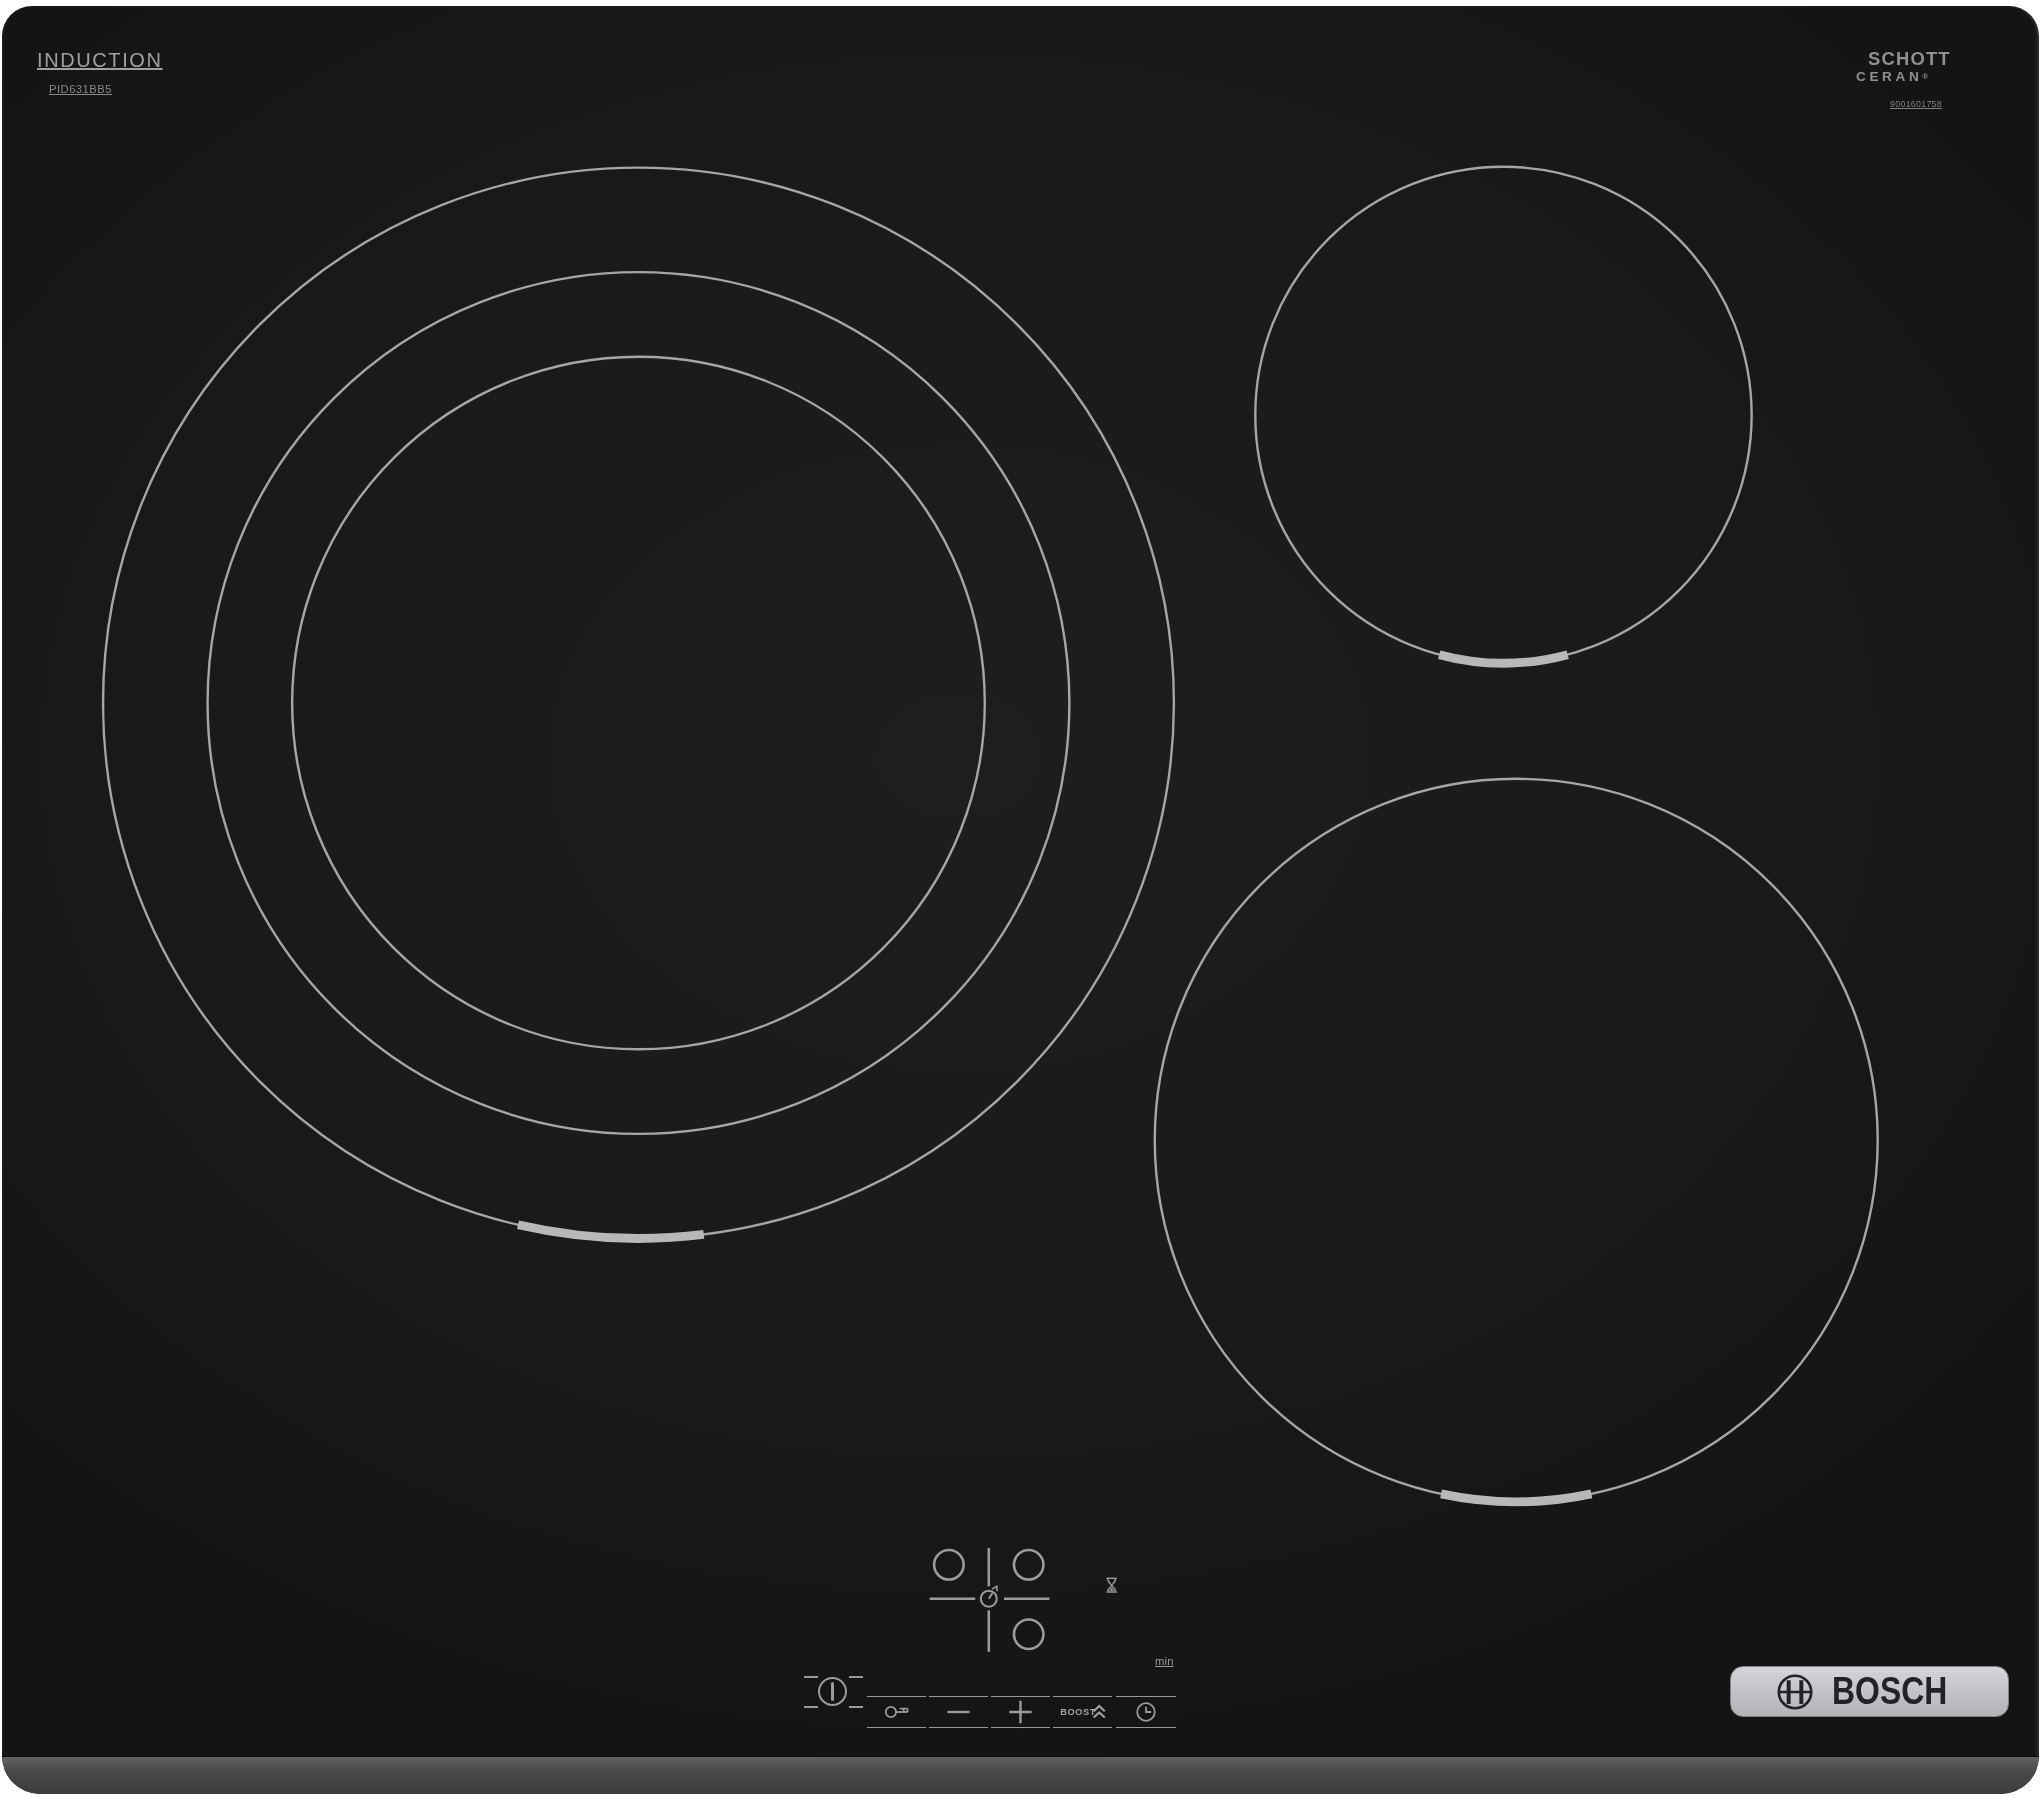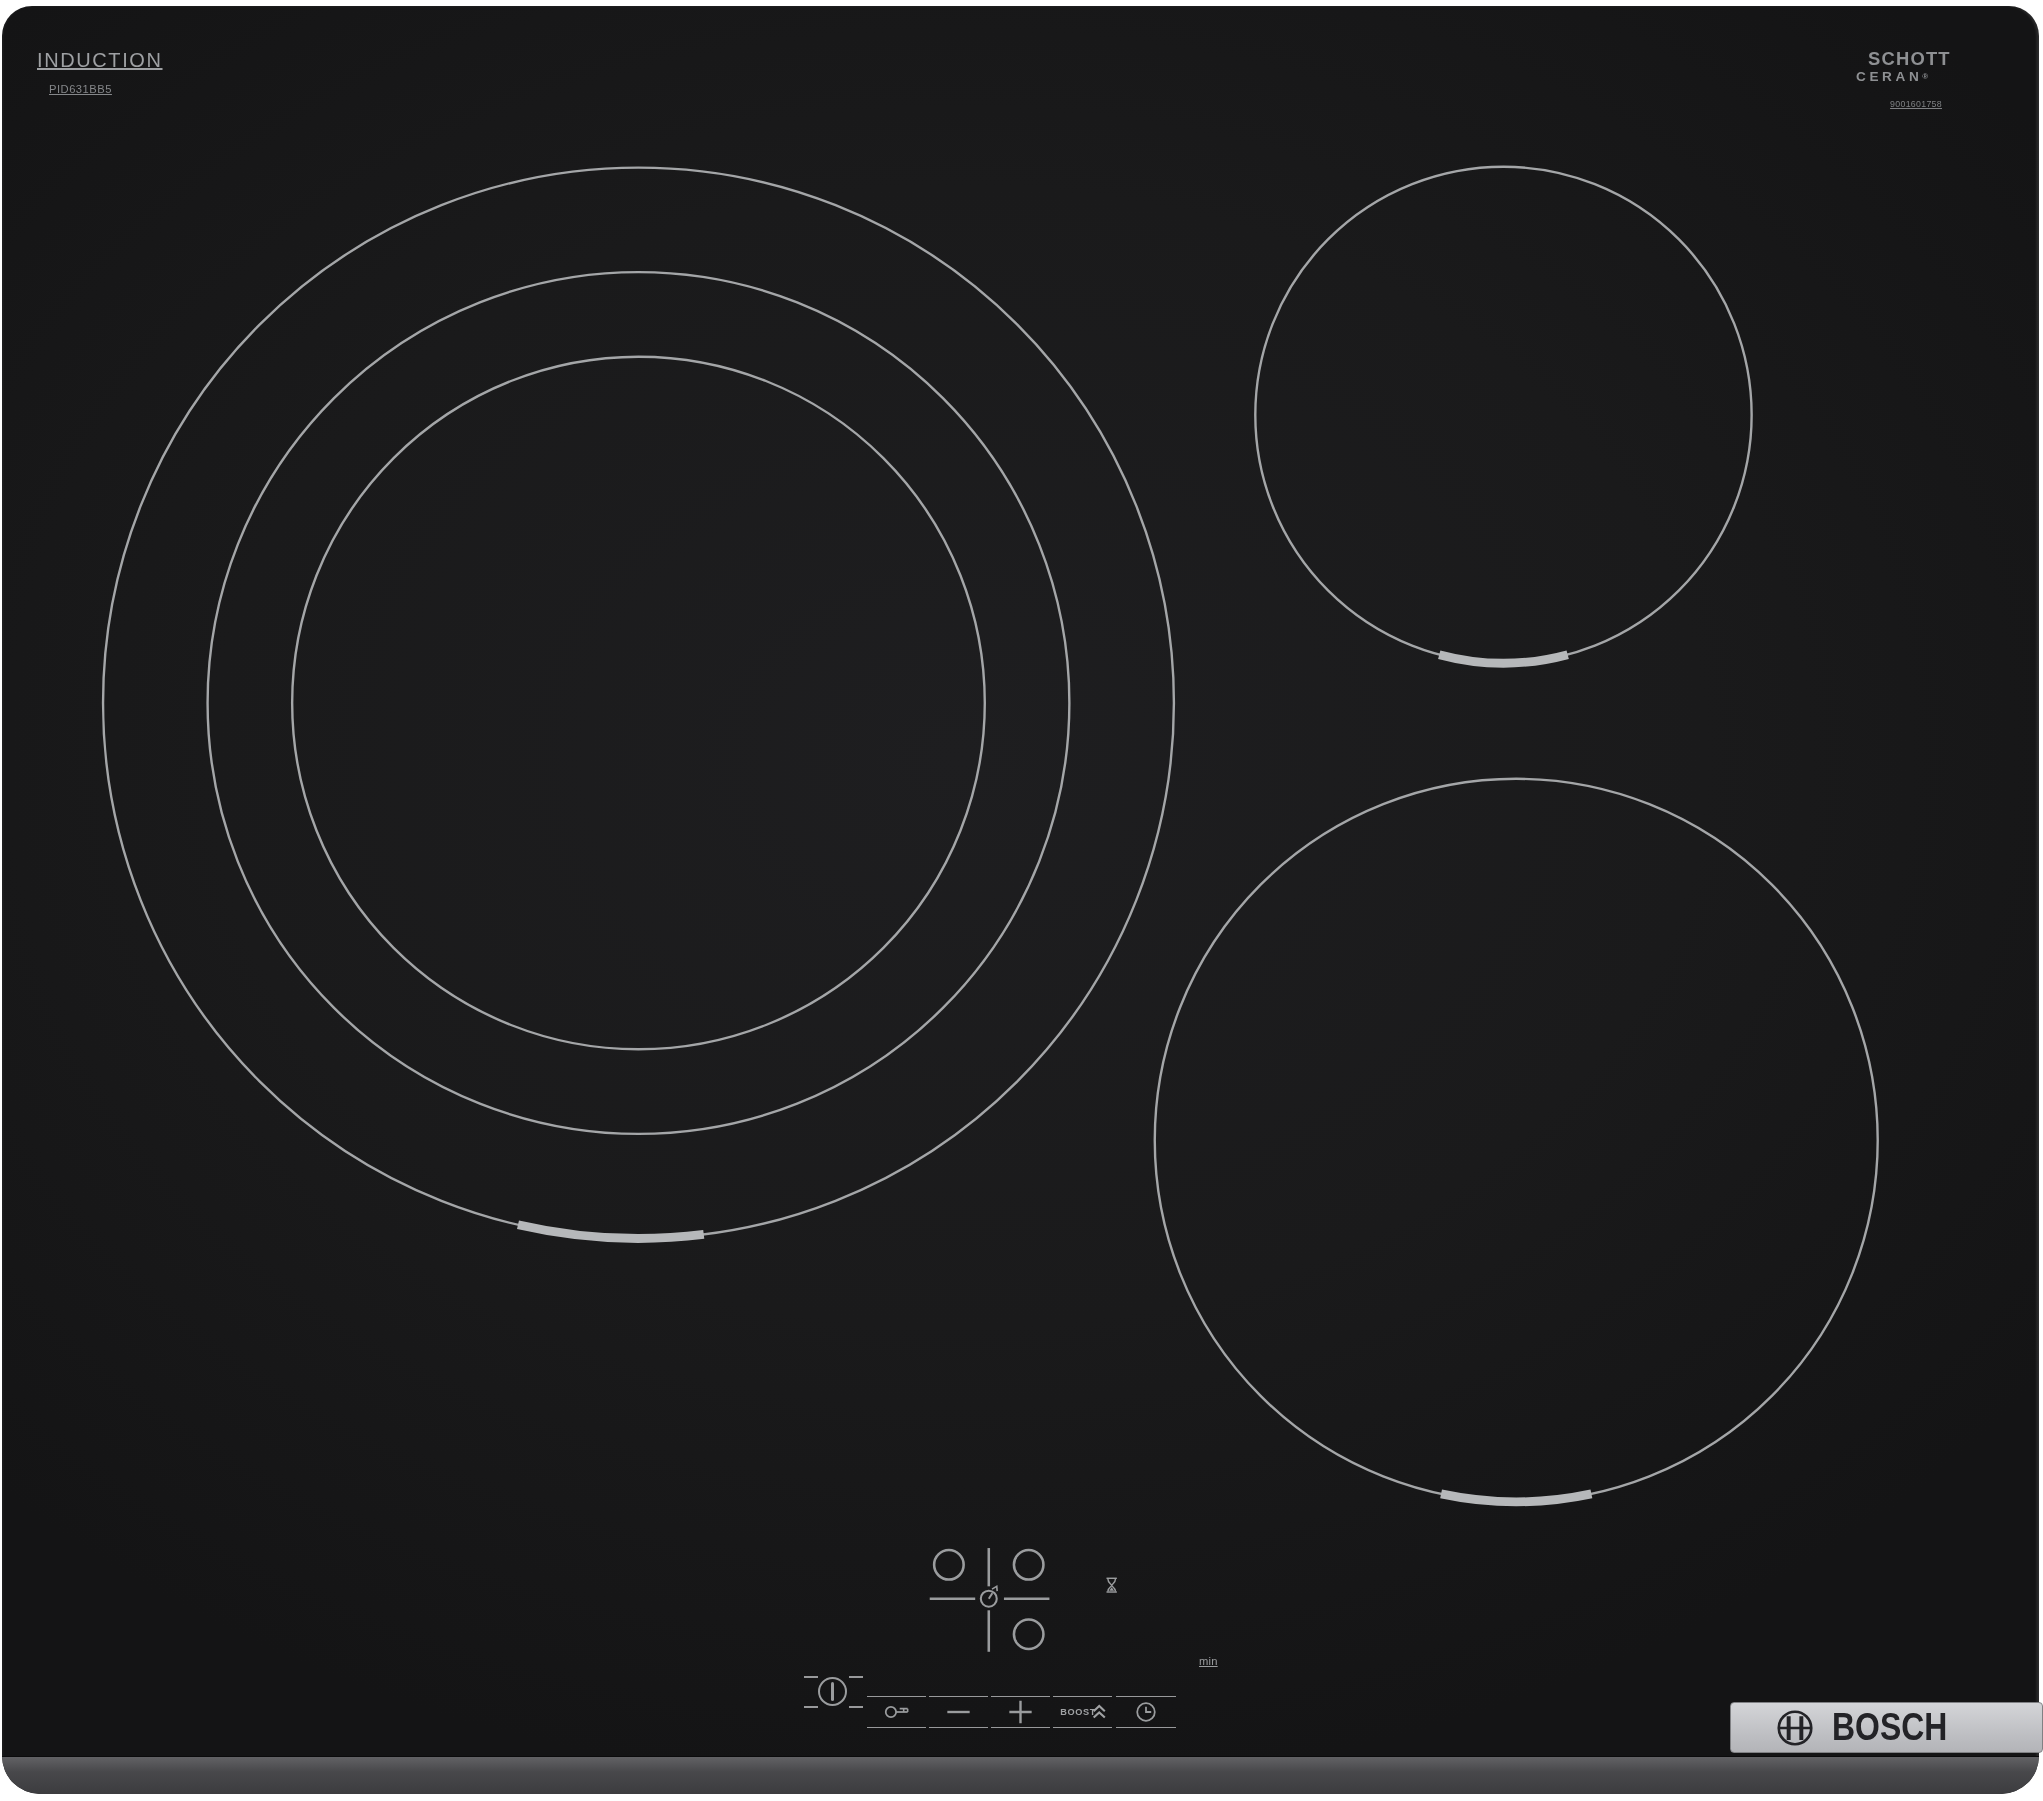--- a/index.html
+++ b/index.html
@@ -26,26 +26,26 @@
   
   .cell{position:absolute;top:1676px;height:32px;box-sizing:border-box;
         border-top:1.6px solid #98999b;border-bottom:1.6px solid #98999b;margin-top:20px;}
   .cell-nb{position:absolute;top:1676px;height:32px;box-sizing:border-box;}
   .seg{position:absolute;height:1.6px;background:#98999b;}
   .pwr-circle{position:absolute;left:13.6px;top:0.8px;width:29.5px;height:29.5px;border:2px solid #9a9c9e;
               border-radius:50%;box-sizing:border-box;}
   .pwr-bar{position:absolute;left:11.6px;top:3.6px;width:2.8px;height:18.4px;background:#9a9c9e;border-radius:1.6px;}
   .icon-center{position:absolute;left:0;top:0;width:100%;height:100%;}
   .boost-label{position:absolute;left:7.2px;top:9.6px;font-size:9.2px;font-weight:700;letter-spacing:0.6px;color:#a0a2a4;}
-  .min-label{left:1155px;top:1655px;font-size:11.2px;color:#9a9c9e;letter-spacing:0.2px;margin-left:44px;}
+  .min-label{left:1155px;top:1655px;font-size:11.2px;color:#9a9c9e;letter-spacing:0.2px;}
 
   
-  .badge{position:absolute;left:1730px;top:1666px;width:313px;height:51px;border-radius:4px;
+  .badge{position:absolute;left:1730px;top:1666px;width:279px;height:51px;border-radius:13px;
          background:linear-gradient(#d4d5d8,#bcbdc1 70%,#b3b4b8);border:0.8px solid #808184;
-         box-sizing:border-box;display:flex;align-items:center;margin-top:36px;}
+         box-sizing:border-box;display:flex;align-items:center;}
   .badge-logo{margin-left:45px;width:38px;height:38px;flex:0 0 auto;}
   .badge-text{margin-left:17.6px;font-size:38px;font-weight:700;color:#232327;letter-spacing:0;
               transform:scaleX(.84);transform-origin:left center;}
 </style>
 </head>
 <body>
 
 <div class="stage">
 
   <div class="hob">

